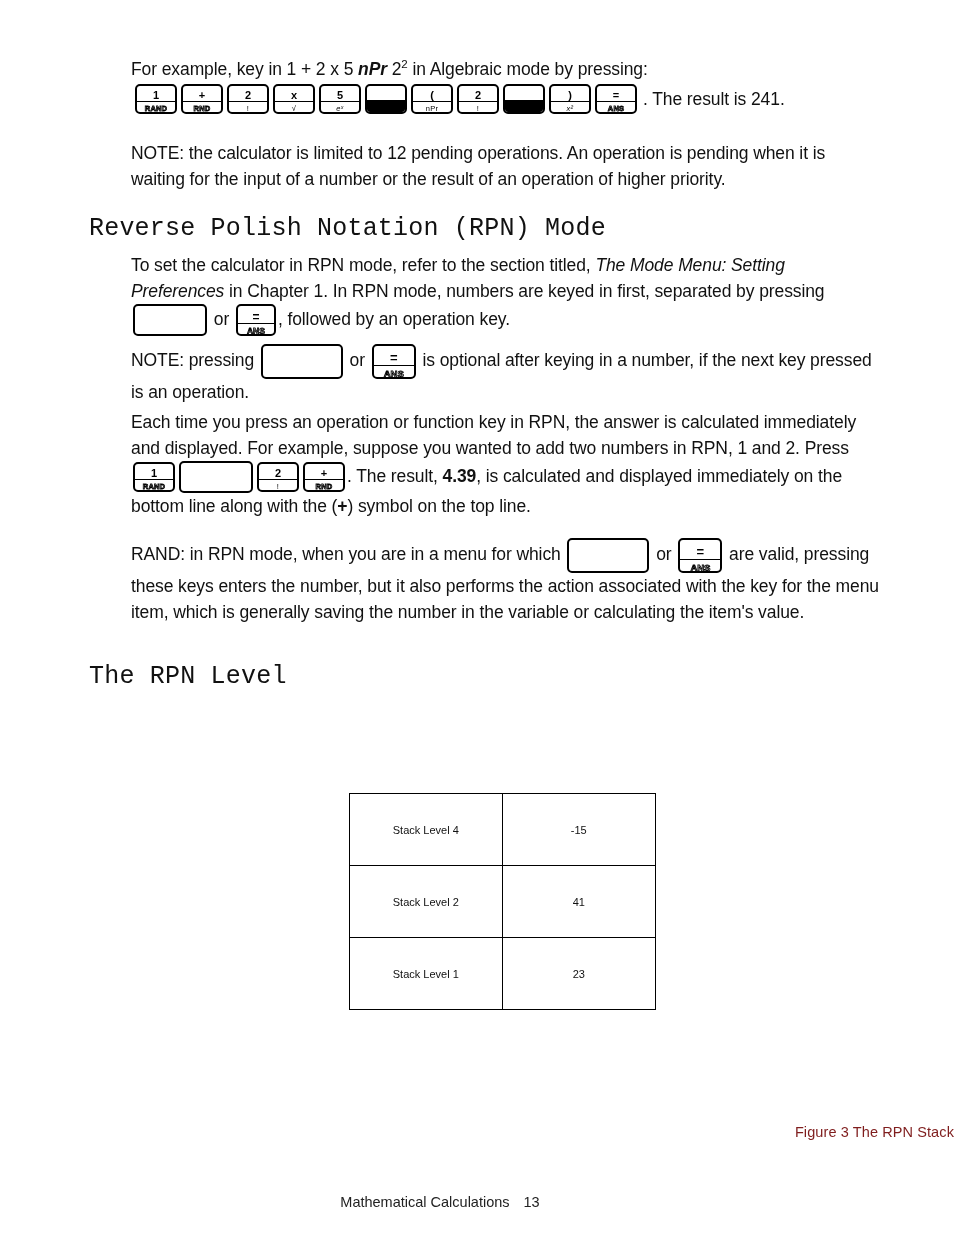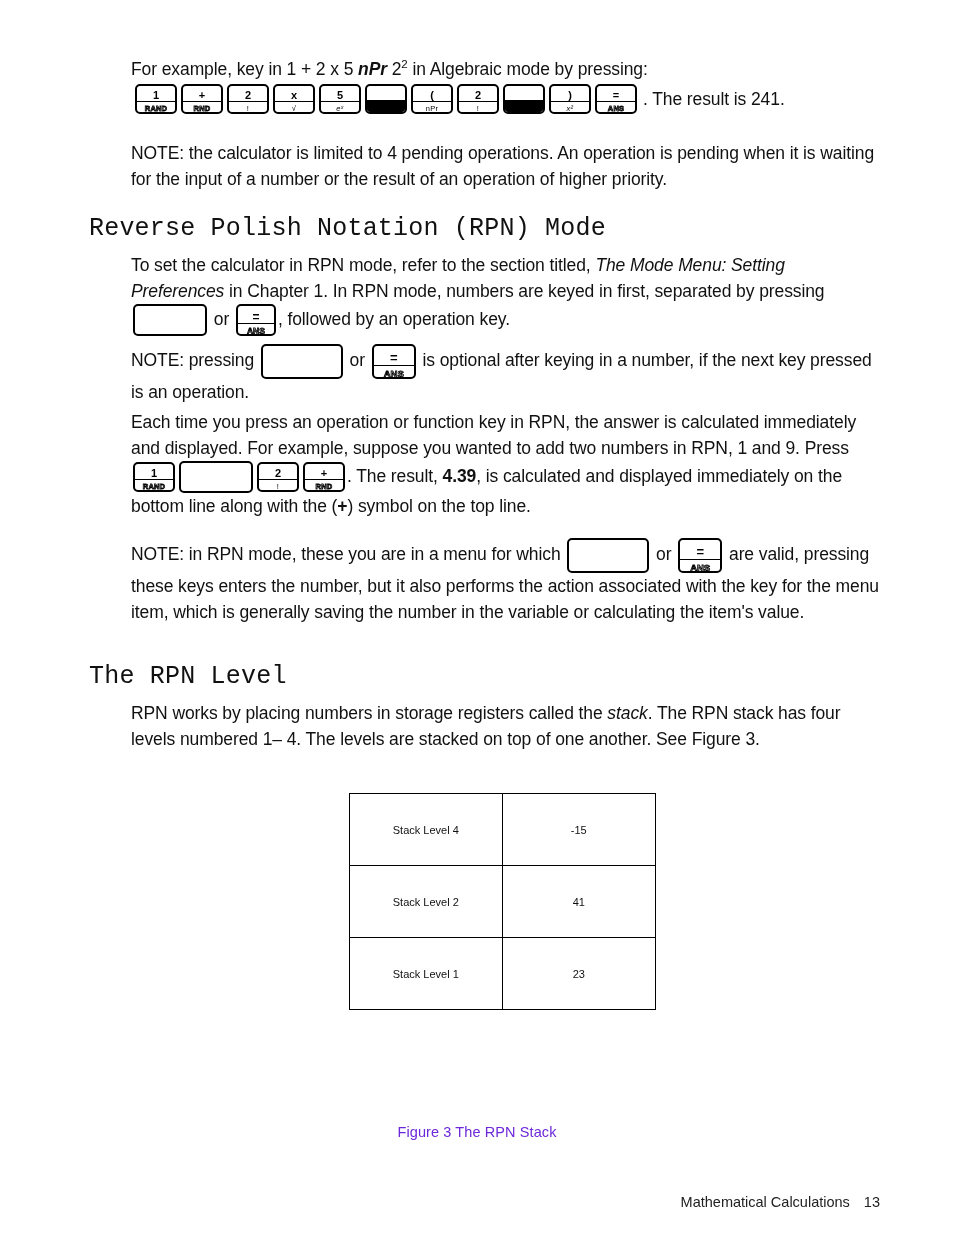--- a/index.html
+++ b/index.html
@@ -129,30 +129,30 @@
     font-size:11px;
     color:#111;
     padding:0;
   }
   #stack-table td.label-cell{ width:153px; }
   #stack-table td.value-cell{ width:154px; }
 
   #fig-caption{
     position:absolute;
     left:0; top:1124px; width:954px;
-    text-align:center;
+    text-align:right;
     font-family:"Liberation Sans", sans-serif;
     font-size:14.5px;
-    color:#6d28d9;
+    color:#7f1d1d;
     letter-spacing:0.1px;
   }
   #footer{
     position:absolute;
     left:0; top:1194px; width:954px;
-    text-align:right;
+    text-align:center;
     padding-right:74px;
     box-sizing:border-box;
     font-family:"Liberation Sans", sans-serif;
     font-size:14.5px;
     color:#222;
   }
   #footer .pg{ margin-left:14px; }
 </style>
 </head>
 <body>
@@ -204,21 +204,21 @@
       <span class="top">)</span>
       <span class="bot it">x²</span>
     </span>
     <span class="key sm">
       <span class="top">=</span>
       <span class="bot outline">ANS</span>
     </span>
     <span class="body-text" style="margin-left:4px;">. The result is 241.</span>
   </div>
 
-  <div id="note-1" class="body-text">NOTE:  the calculator is limited to 4 pending operations. An operation is pending when it is waiting for the input of a number or the result of an operation of higher priority.</div>
+  <div id="note-1" class="body-text">NOTE:  the calculator is limited to 12 pending operations. An operation is pending when it is waiting for the input of a number or the result of an operation of higher priority.</div>
 
   <div id="h2-rpn-mode" class="h2">Reverse Polish Notation (RPN) Mode</div>
 
   <div id="para-setmode" class="body-text">
     <span>To set the calculator in RPN mode, refer to the section titled, </span><span class="it">The Mode Menu: Setting Preferences</span><span> in Chapter 1. In RPN mode, numbers are keyed in first, separated by pressing </span><span class="keyinline">
       <span class="key input">
         <span class="top">INPUT</span>
         <span class="bot">Memory</span>
       </span></span><span> or </span><span class="keyinline">
       <span class="key eq">
@@ -233,53 +233,50 @@
         <span class="top">INPUT</span>
         <span class="bot">Memory</span>
       </span></span><span> or </span><span class="keyinline">
       <span class="key eq lg">
         <span class="top">=</span>
         <span class="bot">ANS</span>
       </span></span><span> is optional after keying in a number, if the next key pressed is an operation.</span>
   </div>
 
   <div id="para-each" class="body-text">
-    <span>Each time you press an operation or function key in RPN, the answer is calculated immediately and displayed. For example, suppose you wanted to add two numbers in RPN, 1 and 9. Press </span><span class="keyinline" style="white-space:nowrap;">
+    <span>Each time you press an operation or function key in RPN, the answer is calculated immediately and displayed. For example, suppose you wanted to add two numbers in RPN, 1 and 2. Press </span><span class="keyinline" style="white-space:nowrap;">
       <span class="key sm">
         <span class="top">1</span>
         <span class="bot outline">RAND</span>
       </span><span class="key input">
         <span class="top">INPUT</span>
         <span class="bot">Memory</span>
       </span><span class="key sm">
         <span class="top">2</span>
         <span class="bot">!</span>
       </span><span class="key sm">
         <span class="top">+</span>
         <span class="bot outline">RND</span>
       </span></span><span>. The result, </span><span class="bold">4.39</span><span>, is calculated and displayed immediately on the bottom line along with the (</span><span class="bold">+</span><span>) symbol on the top line.</span>
   </div>
 
   <div id="para-note3" class="body-text">
-    <span>NOTE: in RPN mode, these you are in a menu for which </span><span class="keyinline">
+    <span>RAND: in RPN mode, when you are in a menu for which </span><span class="keyinline">
       <span class="key input lg">
         <span class="top">INPUT</span>
         <span class="bot">Memory</span>
       </span></span><span> or </span><span class="keyinline">
       <span class="key eq lg">
         <span class="top">=</span>
         <span class="bot">ANS</span>
       </span></span><span> are valid, pressing these keys enters the number, but it also performs the action associated with the key for the menu item, which is generally saving the number in the variable or calculating the item's value.</span>
   </div>
 
   <div id="h2-rpn-stack" class="h2">The RPN Level</div>
 
-  <div id="para-works" class="body-text">
-    <span>RPN works by placing numbers in storage registers called the </span><span class="it">stack</span><span>. The RPN stack has four levels numbered 1– 4. The levels are stacked on top of one another. See Figure 3.</span>
-  </div>
 
   <table id="stack-table">
     <tbody>
       <tr>
         <td class="label-cell">Stack Level 4</td>
         <td class="value-cell">-15</td>
       </tr>
       <tr>
         <td class="label-cell">Stack Level 2</td>
         <td class="value-cell">41</td>

